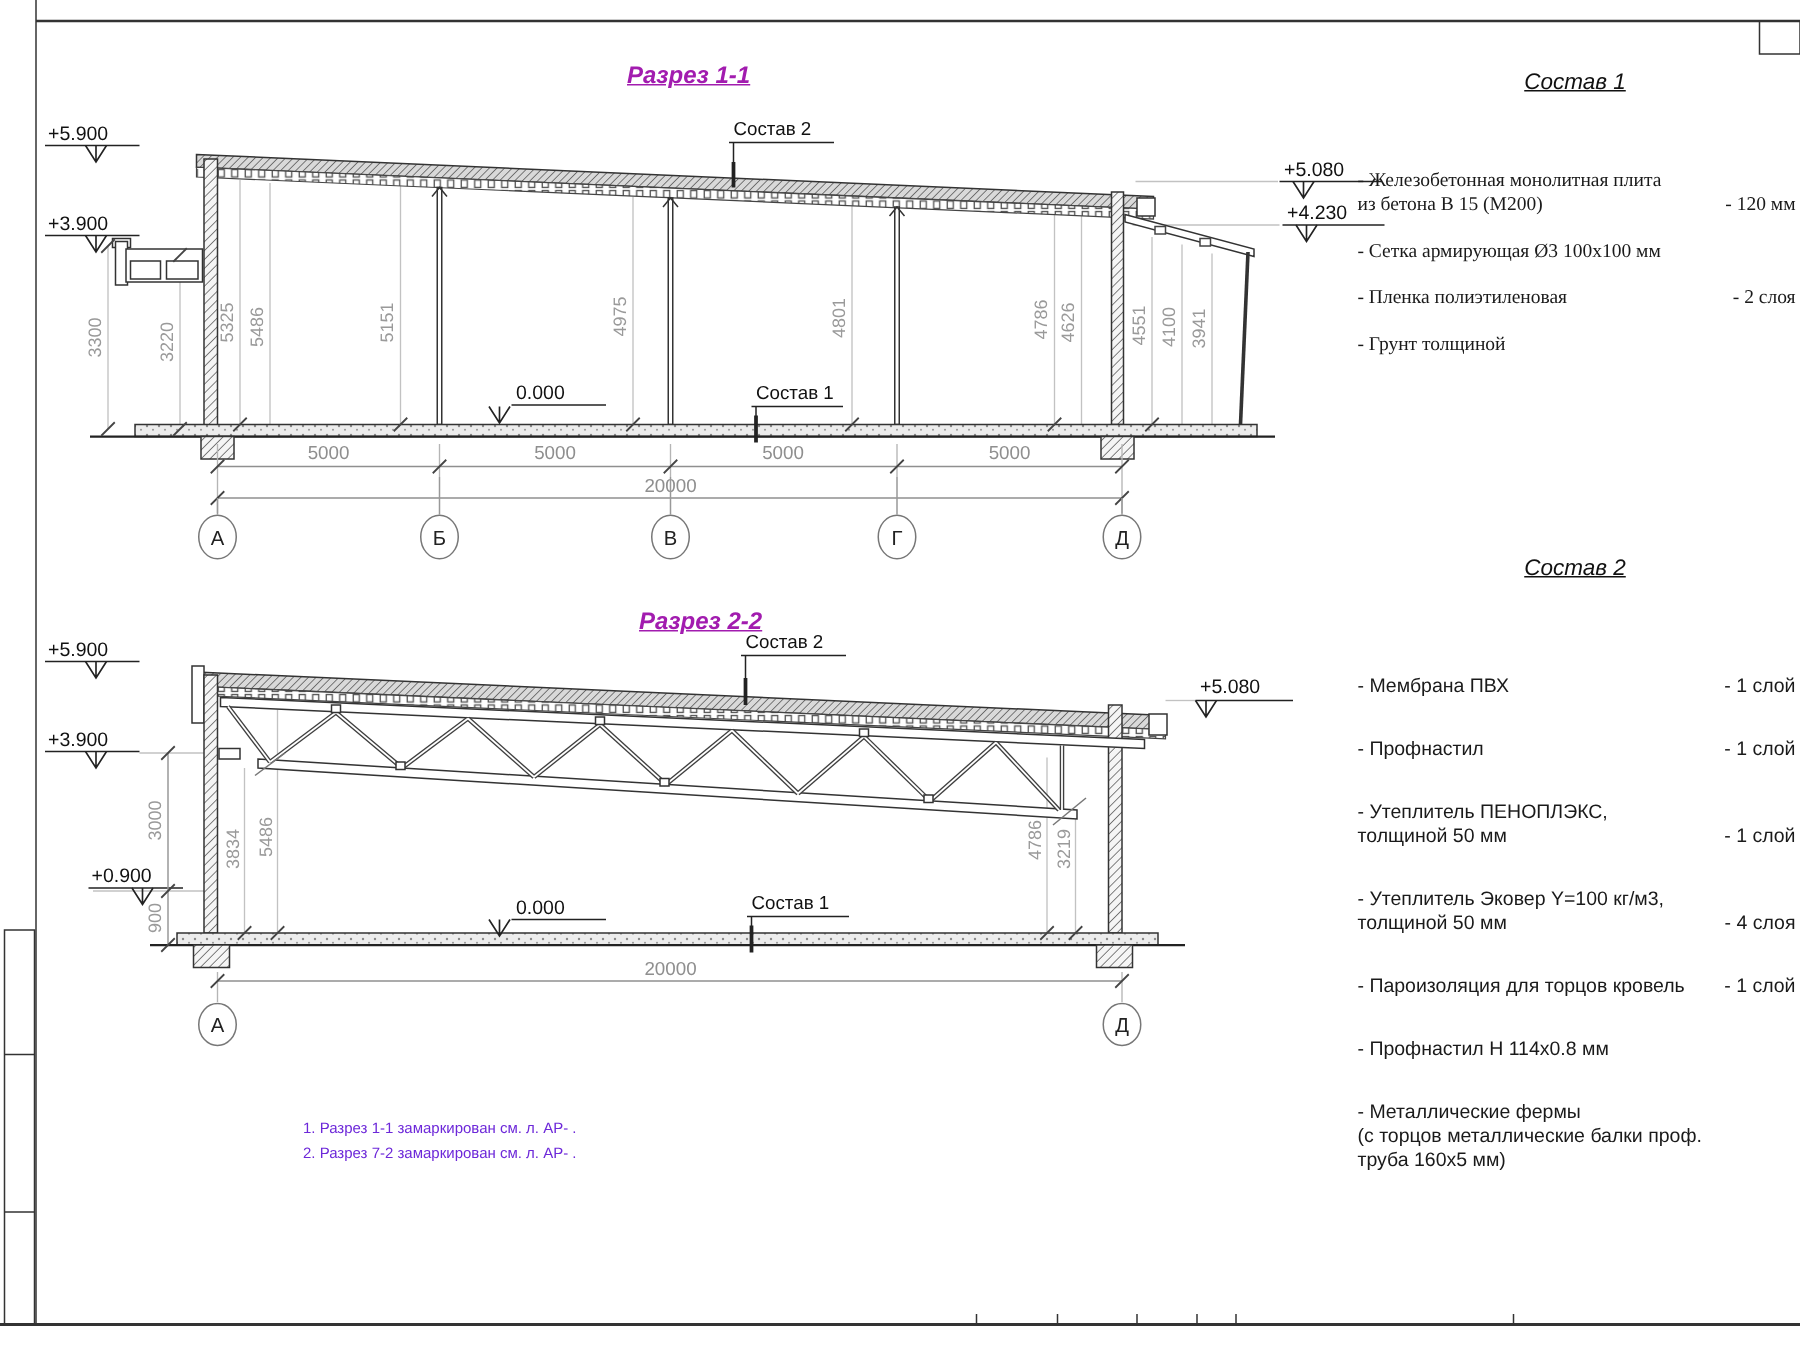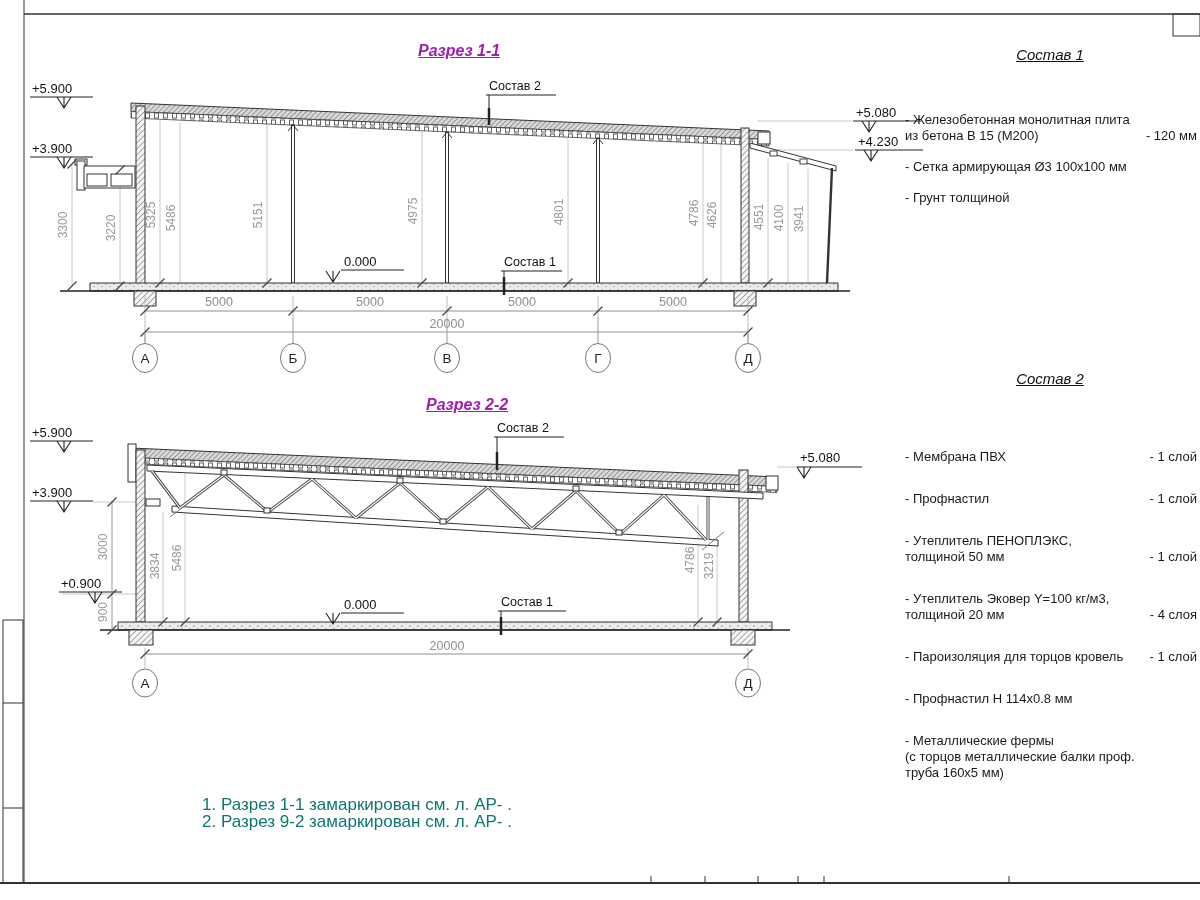--- a/index.html
+++ b/index.html
@@ -16,21 +16,21 @@
              text-decoration:underline;color:#a21caf;}
   .panel-title{position:absolute;width:290px;text-align:center;font-size:15px;
                font-style:italic;text-decoration:underline;color:#111;}
   .panel-items{position:absolute;width:292px;display:flex;flex-direction:column;}
   .p-item{display:flex;justify-content:space-between;align-items:flex-end;
           font-size:13px;line-height:16px;}
   .p-item .nm{white-space:pre-line;}
   .p-item .vl{white-space:nowrap;padding-left:6px;}
   .s1 .p-item{margin-bottom:15px;}
   .s2 .p-item{margin-bottom:11px;margin-top:15px;}
-  .notes{position:absolute;left:202px;top:796px;font-size:17px;line-height:17px;color:#0f766e;}
+  .notes{position:absolute;left:202px;top:744px;font-size:10px;line-height:17px;color:#6d28d9;}
 </style>
 </head>
 <body>
 
 <div class="canvas">
 
 <svg width="1200" height="900" viewBox="0 0 1200 900">
   <defs>
     <pattern id="wallh" width="4.2" height="4.2" patternUnits="userSpaceOnUse" patternTransform="rotate(45)">
       <rect width="4.2" height="4.2" fill="#f5f5f5"></rect>
@@ -374,34 +374,38 @@
     <g text-anchor="middle">
       <ellipse cx="145" cy="683" rx="12.5" ry="14" fill="#fff" stroke="#777"></ellipse>
       <ellipse cx="748" cy="683" rx="12.5" ry="14" fill="#fff" stroke="#777"></ellipse>
       <text class="ax" x="145" y="688">А</text>
       <text class="ax" x="748" y="688">Д</text>
     </g>
   </g>
 </svg>
 
 <div class="sec-title" style="left:418px;top:42px;">Разрез 1-1</div>
-<div class="sec-title" style="left:426px;top:396px;">Разрез 2-2</div>
+<div class="sec-title" style="left:426px;top:406px;">Разрез 2-2</div>
 
 <div class="panel-title" style="left:905px;top:46px;">Состав 1</div>
-<div class="panel-items s1" style="left:905px;top:112px;">
+<div class="panel-items s1" style="left:905px;top:112px;font-family:Liberation Serif, serif;">
   <div class="p-item">
     <span class="nm">- Железобетонная  монолитная плита
   из бетона В 15 (М200)</span>
     <span class="vl">- 120 мм</span>
   </div>
   <div class="p-item">
     <span class="nm">- Сетка армирующая Ø3 100x100 мм</span>
     <span class="vl"></span>
   </div>
   <div class="p-item">
+    <span class="nm">- Пленка полиэтиленовая</span>
+    <span class="vl">-  2 слоя</span>
+  </div>
+  <div class="p-item">
     <span class="nm">- Грунт толщиной</span>
     <span class="vl"></span>
   </div>
 </div>
 
 <div class="panel-title" style="left:905px;top:370px;">Состав 2</div>
 <div class="panel-items s2" style="left:905px;top:434px;">
   <div class="p-item">
     <span class="nm">- Мембрана ПВХ</span>
     <span class="vl">- 1 слой</span>
@@ -410,37 +414,37 @@
     <span class="nm">- Профнастил</span>
     <span class="vl">- 1 слой</span>
   </div>
   <div class="p-item">
     <span class="nm">- Утеплитель ПЕНОПЛЭКС,
   толщиной 50 мм</span>
     <span class="vl">- 1 слой</span>
   </div>
   <div class="p-item">
     <span class="nm">- Утеплитель Эковер Y=100 кг/м3,
-  толщиной 20 мм</span>
+  толщиной 50 мм</span>
     <span class="vl">- 4 слоя</span>
   </div>
   <div class="p-item">
     <span class="nm">- Пароизоляция для торцов кровель</span>
     <span class="vl">- 1 слой</span>
   </div>
   <div class="p-item">
     <span class="nm">- Профнастил Н 114x0.8 мм</span>
     <span class="vl"></span>
   </div>
   <div class="p-item">
     <span class="nm">- Металлические фермы
   (с торцов металлические балки проф.
   труба 160x5 мм)</span>
     <span class="vl"></span>
   </div>
 </div>
 
 <div class="notes">
   <div>1. Разрез 1-1 замаркирован см. л. АР- .</div>
-  <div>2. Разрез 9-2 замаркирован см. л. АР- .</div>
+  <div>2. Разрез 7-2 замаркирован см. л. АР- .</div>
 </div>
 
 </div>
 
 </body></html>

